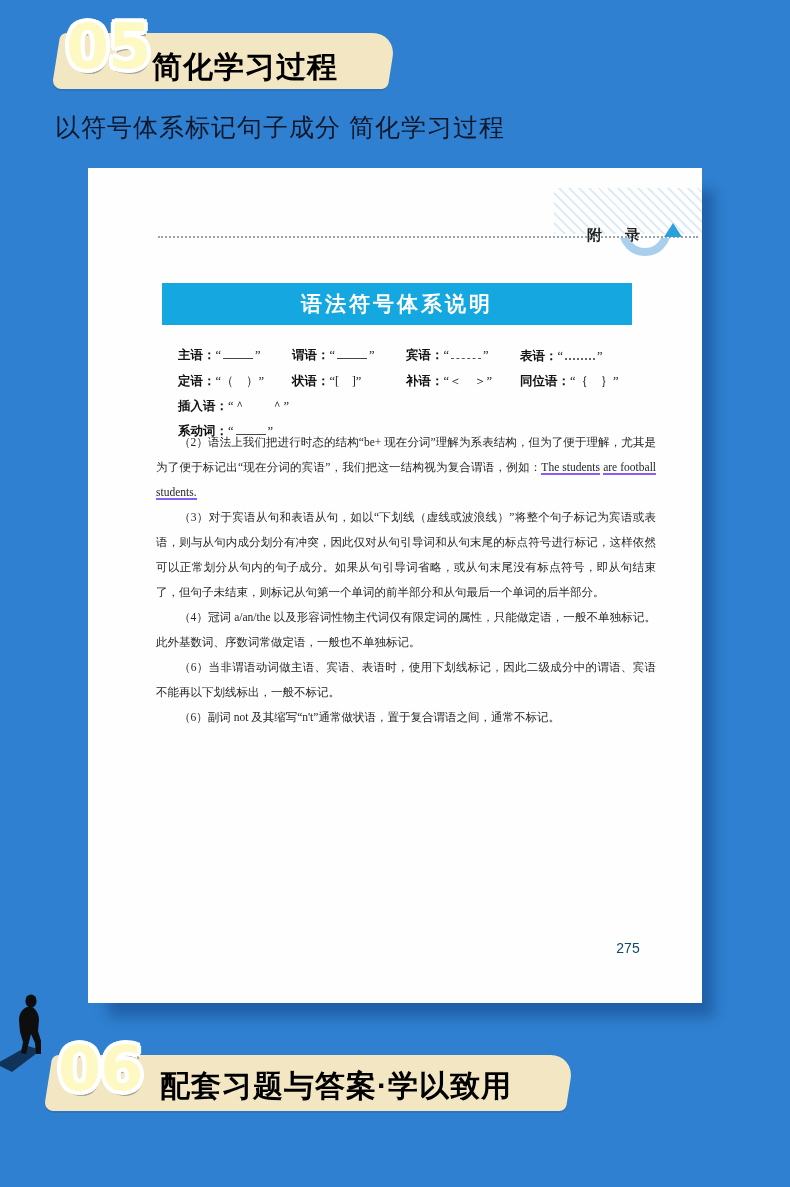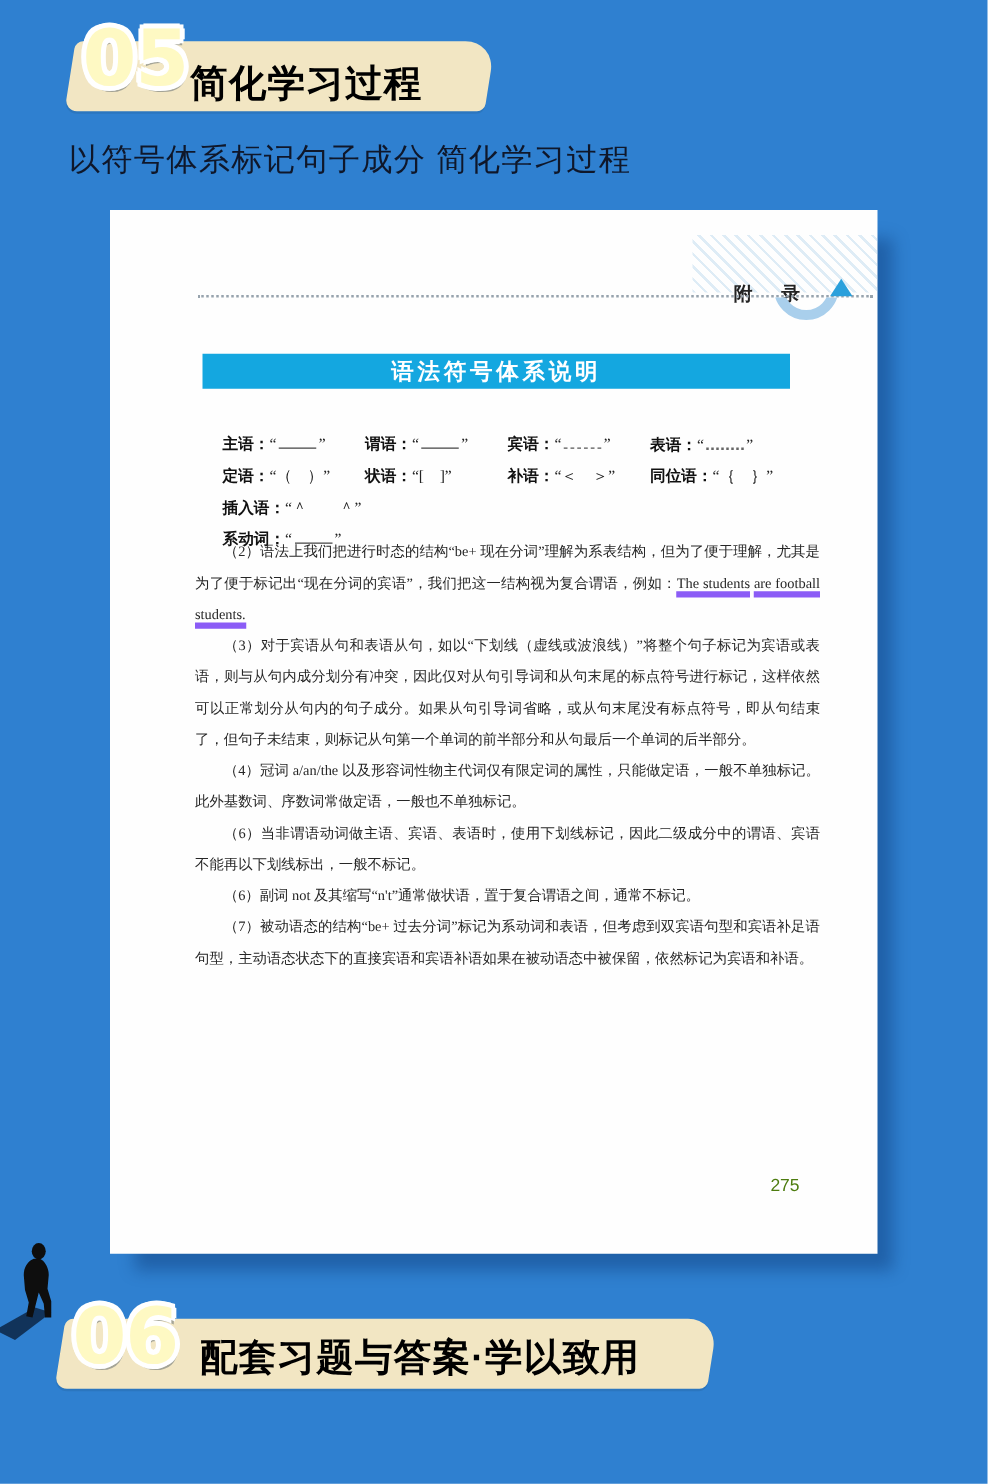--- a/index.html
+++ b/index.html
@@ -63,23 +63,23 @@
   .arc-ring{
     position:absolute;left:3px;top:-34px;width:52px;height:52px;border-radius:50%;
     border:8px solid var(--arc,#a9cfec);box-sizing:border-box;
   }
   .rule-triangle{
     position:absolute;left:576px;top:55px;width:0;height:0;
     border-left:9px solid transparent;border-right:9px solid transparent;
     border-bottom:14px solid var(--accent,#2aa0dc);
   }
   .page-header{
-    position:absolute;left:74px;top:115px;width:470px;height:28px;
+    position:absolute;left:74px;top:115px;width:470px;height:42px;
     background:var(--headerbar,#14a7e0);
-    color:#fff;font-size:18px;font-weight:bold;letter-spacing:3px;
+    color:#fff;font-size:21px;font-weight:bold;letter-spacing:3px;
     display:flex;align-items:center;justify-content:center;white-space:nowrap;
   }
 
   
   .legend{position:absolute;left:90px;top:179px;width:500px;
     font-size:12.5px;color:#111;}
   .legend-row{display:flex;margin-bottom:8px;}
   .legend-item{width:114px;white-space:nowrap;}
   .legend-item.wide{width:128px;}
   .legend-label{font-weight:bold;}
@@ -92,24 +92,24 @@
   .u-dotted{border-bottom:2px dotted #666;}
 
   
   .paragraphs{
     position:absolute;left:68px;top:262px;width:500px;
     font-family:"Liberation Serif",serif;
     font-size:11.5px;line-height:25px;color:#262626;
     text-align:justify;
   }
   .paragraphs p{margin:0;text-indent:2em;}
-  .ex-u{border-bottom:5px solid #8b5cf6;}
+  .ex-u{border-bottom:2px solid #8b5cf6;}
   .page-num{
     position:absolute;left:520px;top:772px;width:40px;text-align:center;
-    font-size:14px;color:#4d7c0f;font-family:"Liberation Sans",sans-serif;
+    font-size:14px;color:#0c4a6e;font-family:"Liberation Sans",sans-serif;
   }
 
   
   .person{position:absolute;left:0px;top:990px;width:92px;height:84px;}
 </style>
 </head>
 <body style="--bg: #2f80d0; --banner: #f2e6c3; --headerbar: #14a7e0; --page: #fefefe; --accent: #2aa0dc; --arc: #a9cfec;">
 
 <div class="banner banner-top" style="background: rgb(242, 230, 195);"></div>
 <div class="big-num num-top">05</div>
@@ -147,21 +147,20 @@
         <span class="legend-item wide"><span class="legend-label">系动词：</span><span class="legend-sym">“<span class="u-spacer"></span>”</span></span>
       </div>
     </div>
 
   <div class="paragraphs" id="paragraphs">
       <p>（2）语法上我们把进行时态的结构“be+ 现在分词”理解为系表结构，但为了便于理解，尤其是为了便于标记出“现在分词的宾语”，我们把这一结构视为复合谓语，例如：<span class="ex-u">The students</span> <span class="ex-u">are football</span> <span class="ex-u">students.</span></p>
       <p>（3）对于宾语从句和表语从句，如以“下划线（虚线或波浪线）”将整个句子标记为宾语或表语，则与从句内成分划分有冲突，因此仅对从句引导词和从句末尾的标点符号进行标记，这样依然可以正常划分从句内的句子成分。如果从句引导词省略，或从句末尾没有标点符号，即从句结束了，但句子未结束，则标记从句第一个单词的前半部分和从句最后一个单词的后半部分。</p>
       <p>（4）冠词 a/an/the 以及形容词性物主代词仅有限定词的属性，只能做定语，一般不单独标记。此外基数词、序数词常做定语，一般也不单独标记。</p>
       <p>（6）当非谓语动词做主语、宾语、表语时，使用下划线标记，因此二级成分中的谓语、宾语不能再以下划线标出，一般不标记。</p>
       <p>（6）副词 not 及其缩写“n't”通常做状语，置于复合谓语之间，通常不标记。</p>
-      <p>（7）被动语态的结构“be+ 过去分词”标记为系动词和表语，但考虑到双宾语句型和宾语补足语句型，主动语态状态下的直接宾语和宾语补语如果在被动语态中被保留，依然标记为宾语和补语。</p>
     </div>
 
   <div class="page-num">275</div>
 </div>
 
 <svg class="person" viewBox="0 0 92 84">
   <polygon points="28,56 41,60 12,82 -4,74" fill="#0a1f3c" opacity="0.8"></polygon>
   <g fill="#0e0e0e">
     <ellipse cx="31" cy="11" rx="5.6" ry="6.6"></ellipse>
     <path d="M27 17 c-5 2 -8 7 -8 13 l1 12 3 10 -2 11 5 1 3 -12 2 -8 4 9 1 11 5 0 0 -13 -3 -10 1 -11 c0 -6 -3 -11 -7 -13 z"></path>

